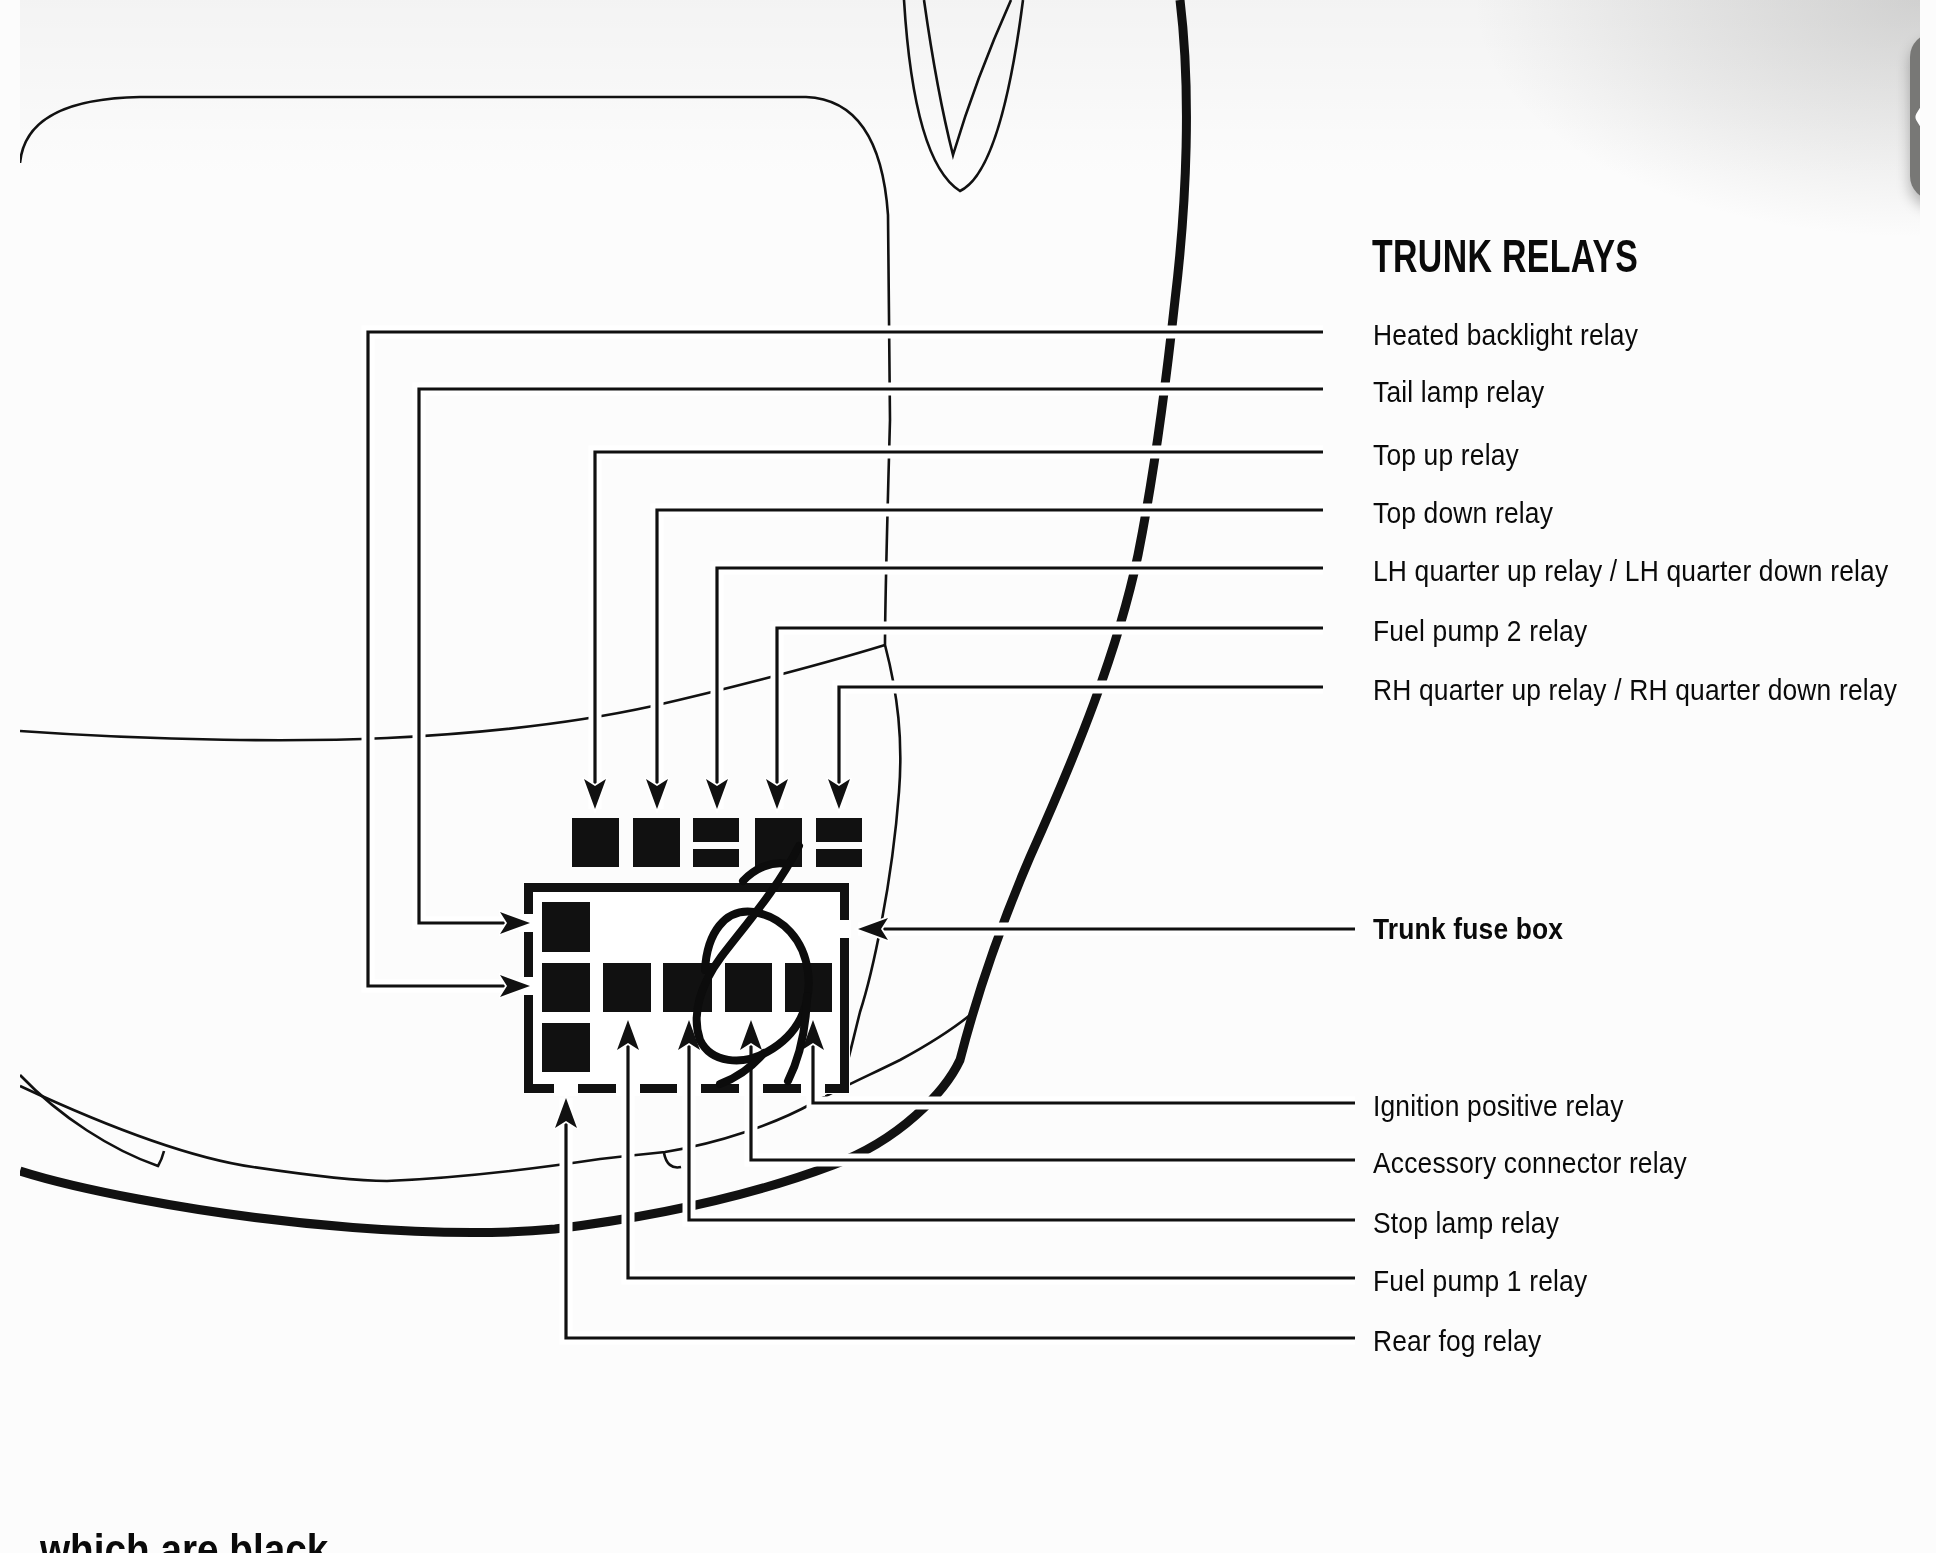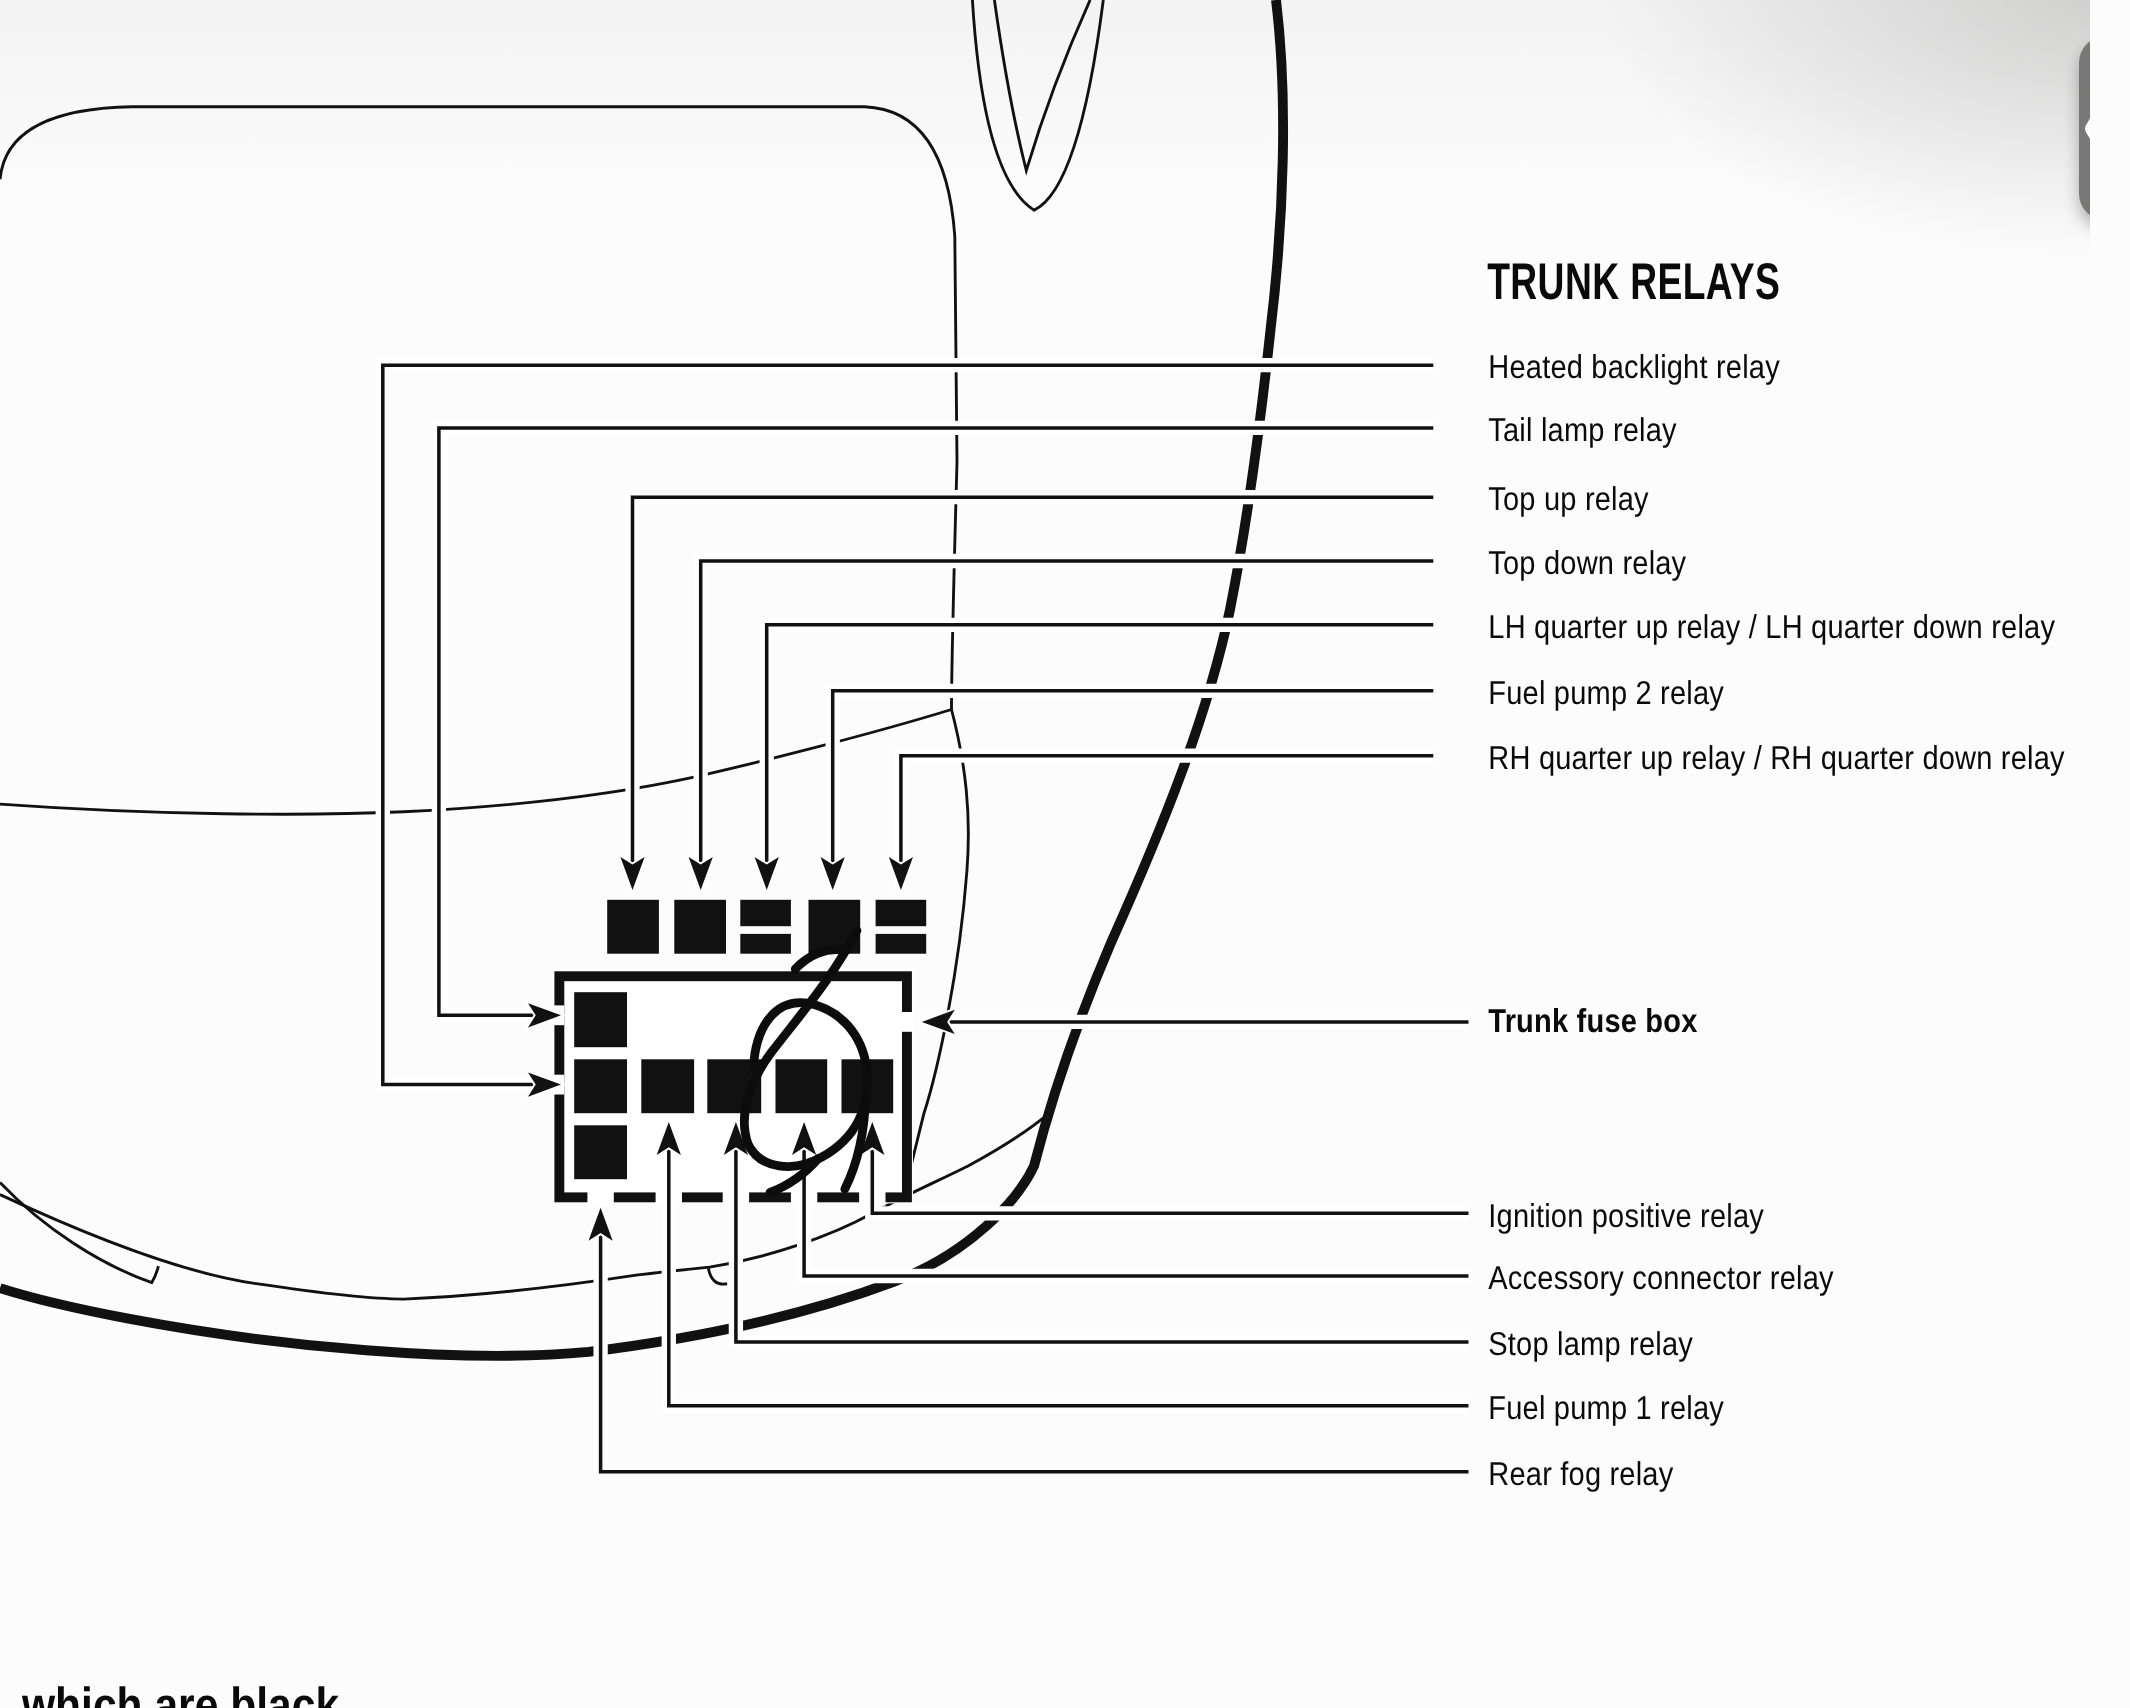--- a/index.html
+++ b/index.html
@@ -8,20 +8,21 @@
     overflow: hidden;
     position: relative;
     background: #fcfcfc;
     font-family: "Liberation Sans", sans-serif;
     color: #0a0a0a;
   }
   #stage {
     position: absolute; inset: 0;
     width: 1900px; height: 1553px;
     overflow: hidden;
+    margin-left: 20px;
   }
   #diagram-svg { position: absolute; left: 0; top: 0; }
   .edge-gradient {
     position: absolute; top: 0; right: 0;
     width: 620px; height: 360px;
     background: radial-gradient(ellipse 620px 330px at 100% 0%,
        rgba(110,110,108,0.26), rgba(110,110,108,0.10) 45%, rgba(110,110,108,0) 72%);
     pointer-events: none;
   }
   .top-wash {

